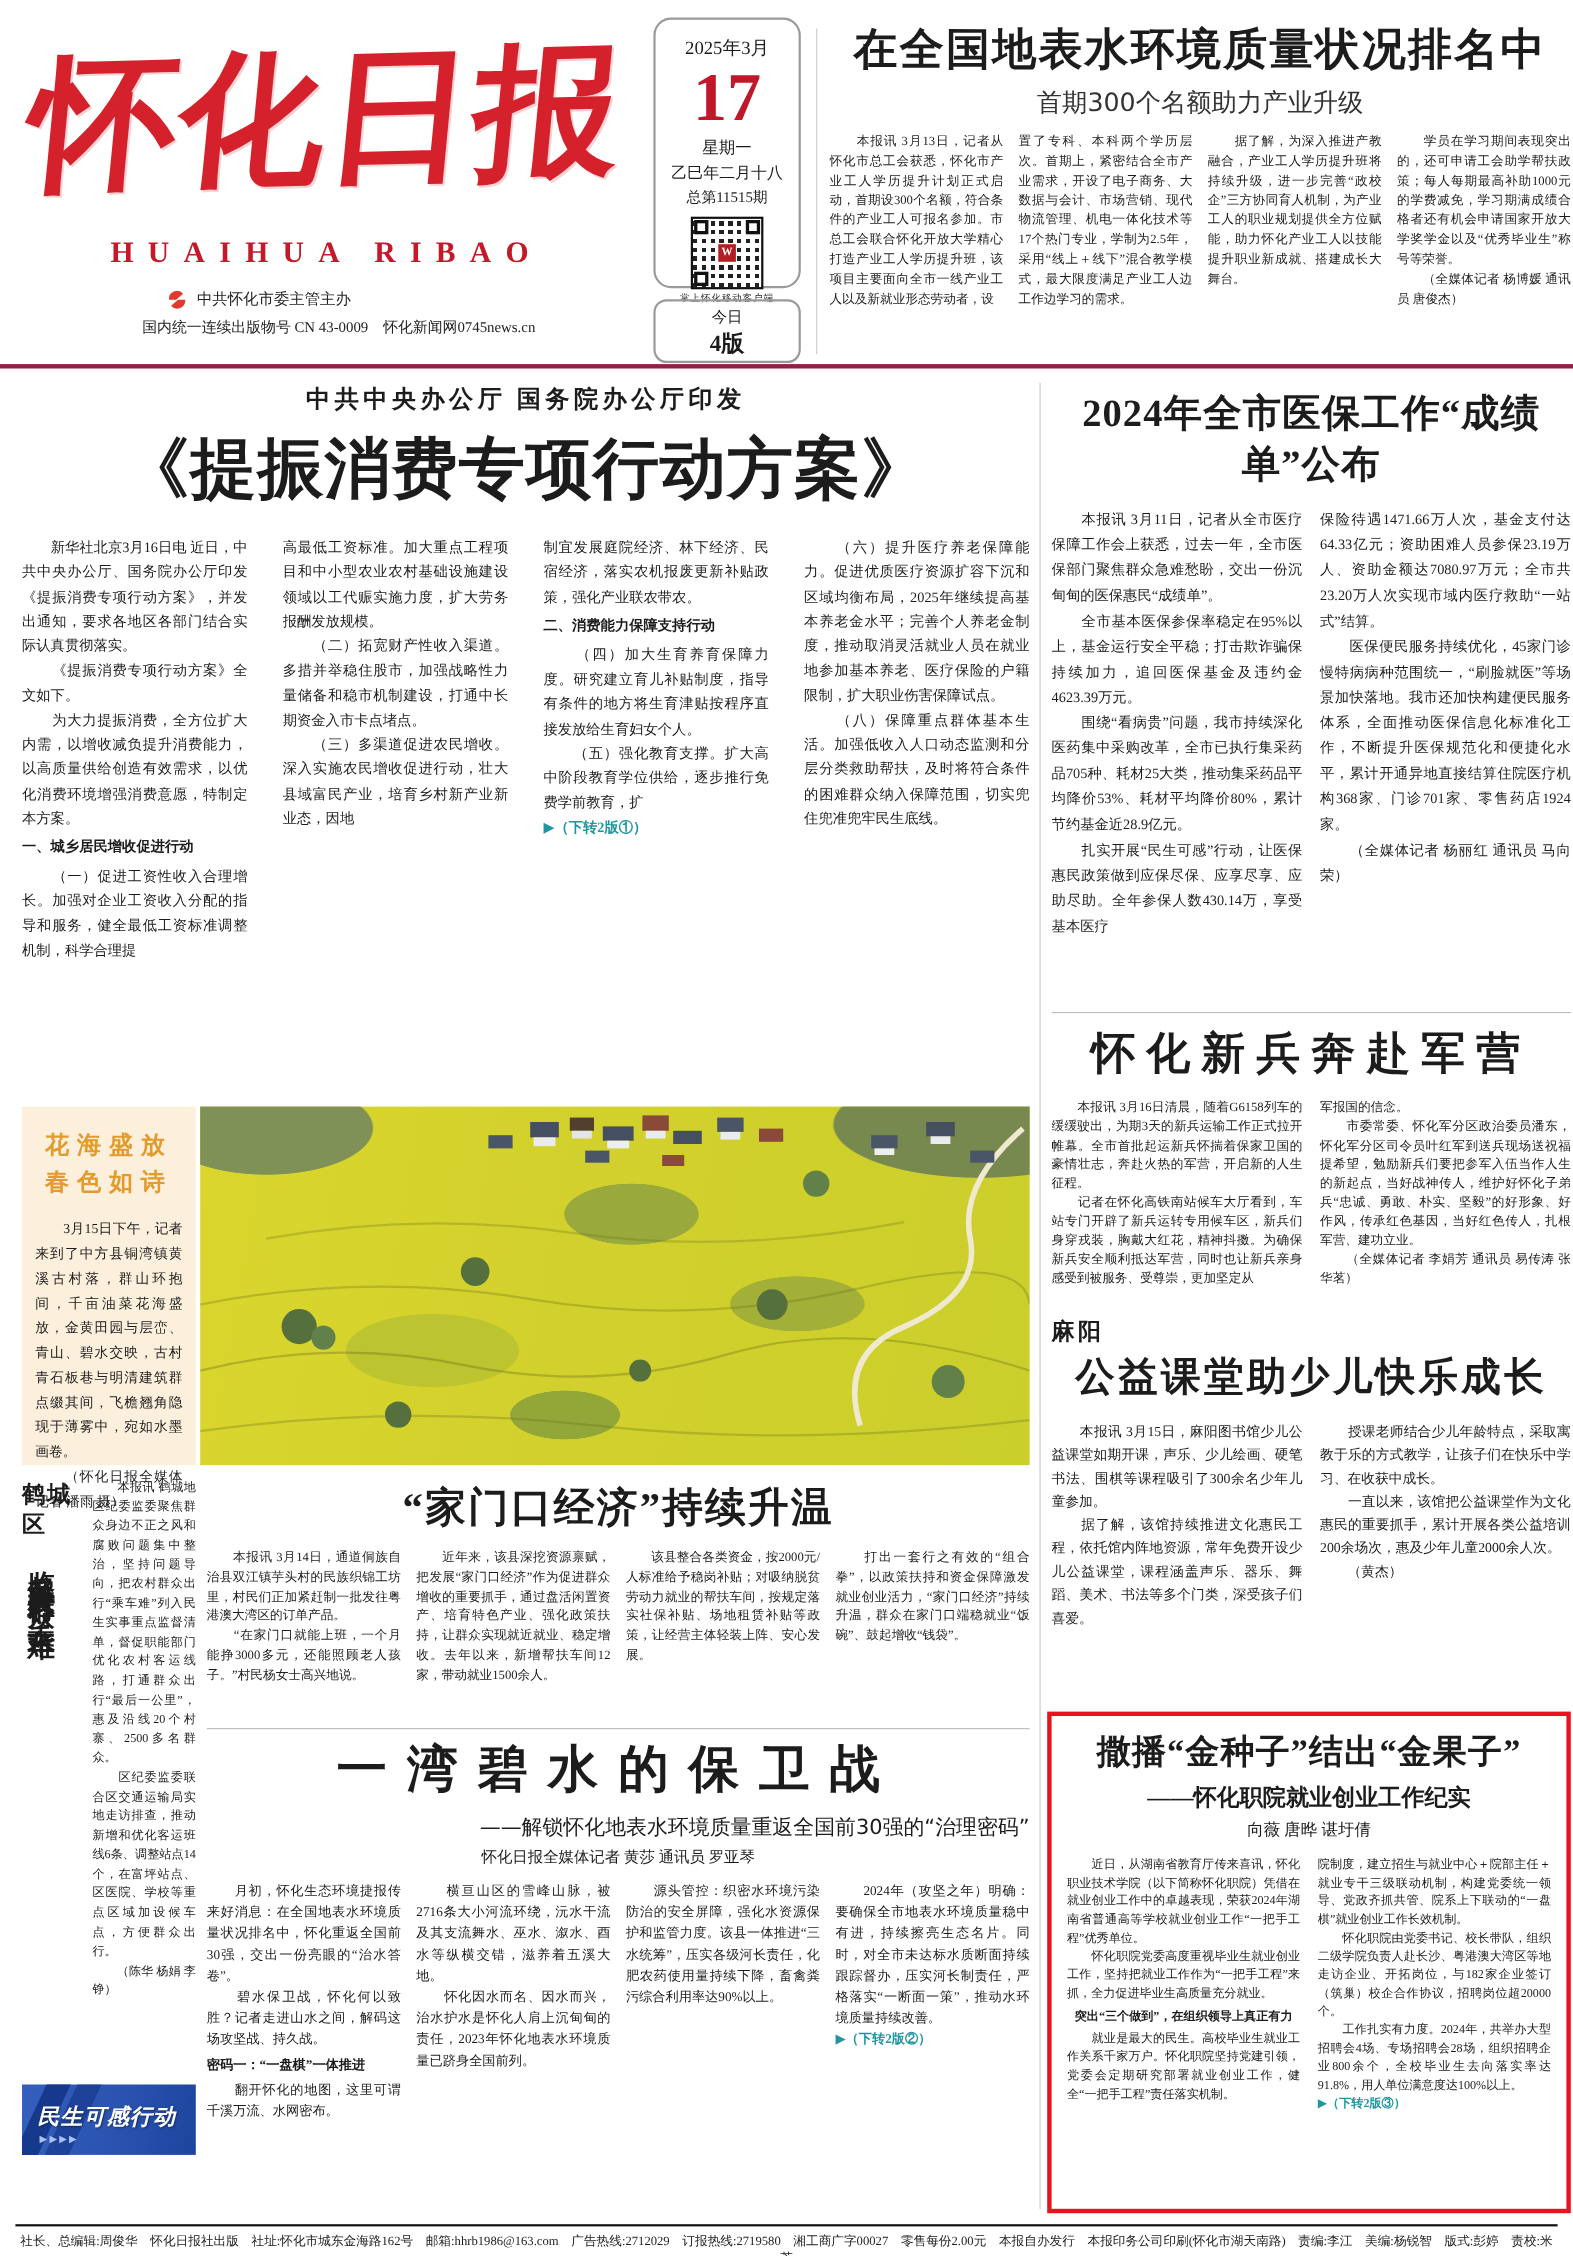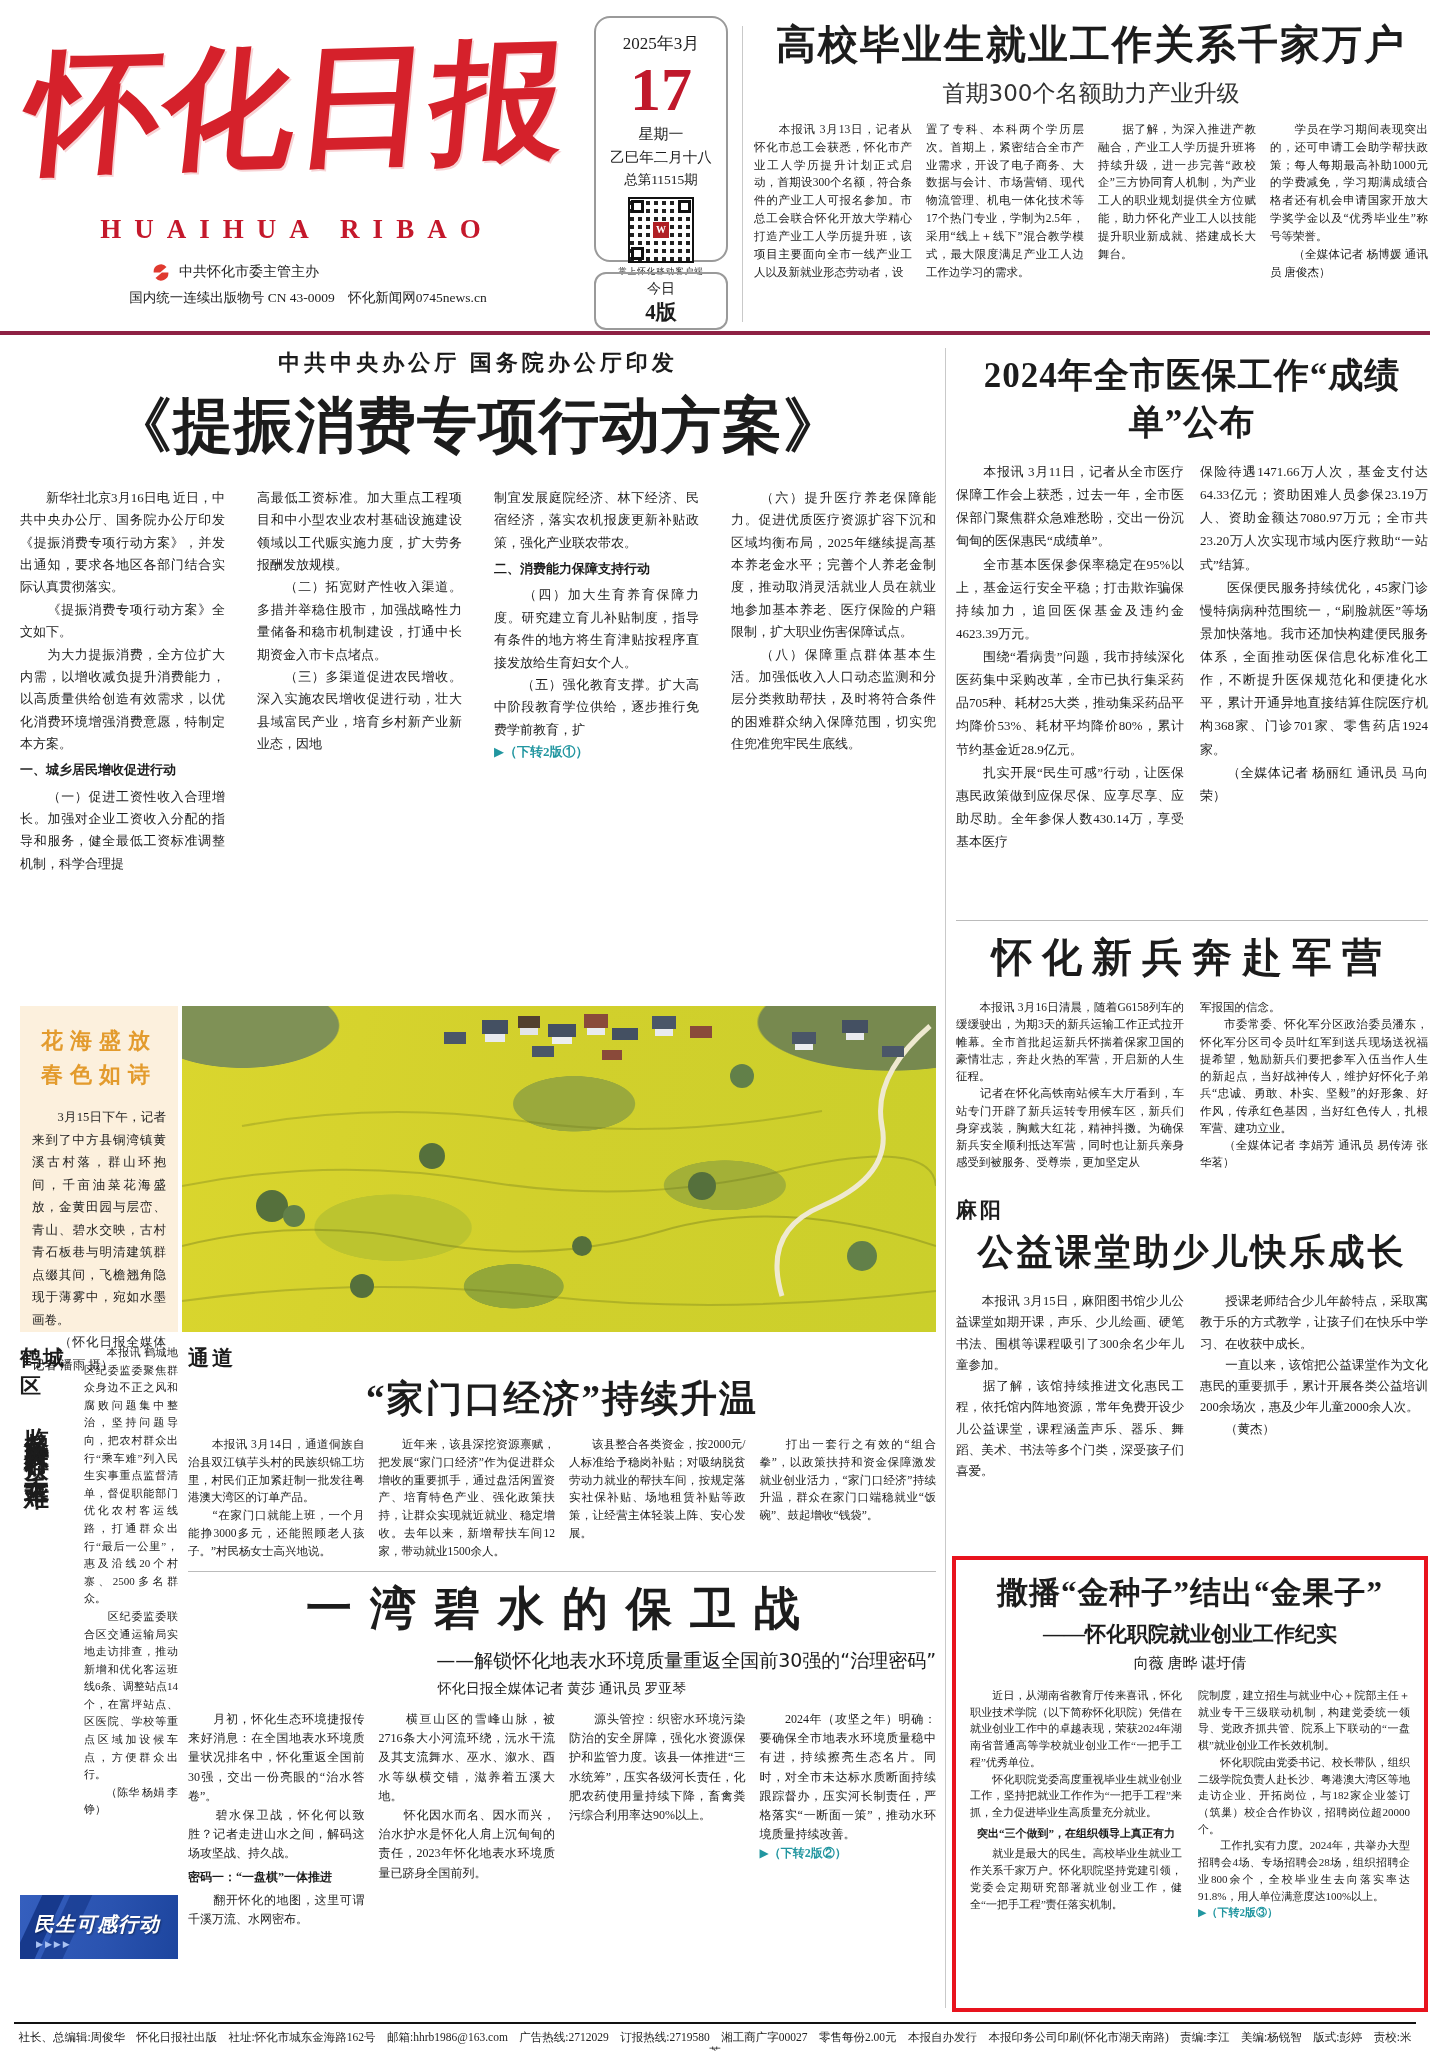--- a/index.html
+++ b/index.html
@@ -155,21 +155,21 @@
     <div class="qrcap">掌上怀化移动客户端</div>
   </div>
   <div class="abs todaybox">
     <div class="t1">今日</div>
     <div class="t2">4版</div>
   </div>
 
   <div class="abs vdiv-header"></div>
 
   <div class="abs tr-article">
-    <div class="tr-title">高校毕业生就业工作关系千家万户</div>
+    <div class="tr-title">在全国地表水环境质量状况排名中</div>
     <div class="tr-sub">首期300个名额助力产业升级</div>
     <div class="tr-body">
       <div class="col justify pre">　　本报讯 3月13日，记者从怀化市总工会获悉，怀化市产业工人学历提升计划正式启动，首期设300个名额，符合条件的产业工人可报名参加。市总工会联合怀化开放大学精心打造产业工人学历提升班，该项目主要面向全市一线产业工人以及新就业形态劳动者，设</div>
       <div class="col justify pre">置了专科、本科两个学历层次。首期上，紧密结合全市产业需求，开设了电子商务、大数据与会计、市场营销、现代物流管理、机电一体化技术等17个热门专业，学制为2.5年，采用“线上＋线下”混合教学模式，最大限度满足产业工人边工作边学习的需求。</div>
       <div class="col justify pre">　　据了解，为深入推进产教融合，产业工人学历提升班将持续升级，进一步完善“政校企”三方协同育人机制，为产业工人的职业规划提供全方位赋能，助力怀化产业工人以技能提升职业新成就、搭建成长大舞台。</div>
       <div class="col justify pre">　　学员在学习期间表现突出的，还可申请工会助学帮扶政策；每人每期最高补助1000元的学费减免，学习期满成绩合格者还有机会申请国家开放大学奖学金以及“优秀毕业生”称号等荣誉。
 　　（全媒体记者 杨博媛 通讯员 唐俊杰）</div>
     </div>
   </div>
 
@@ -267,21 +267,20 @@
   </div>
 
   <div class="abs banner">
     <span class="chev c1"></span>
     <span class="chev c2"></span>
     <div class="banner-text">民生可感行动</div>
     <div class="banner-arrows">▶▶▶▶</div>
   </div>
 
   <div class="abs tongdao">
-    <div class="td-kicker">通道</div>
     <div class="td-title">“家门口经济”持续升温</div>
     <div class="td-body">
       <div class="col justify pre">　　本报讯 3月14日，通道侗族自治县双江镇芋头村的民族织锦工坊里，村民们正加紧赶制一批发往粤港澳大湾区的订单产品。
 　　“在家门口就能上班，一个月能挣3000多元，还能照顾老人孩子。”村民杨女士高兴地说。</div>
       <div class="col justify pre">　　近年来，该县深挖资源禀赋，把发展“家门口经济”作为促进群众增收的重要抓手，通过盘活闲置资产、培育特色产业、强化政策扶持，让群众实现就近就业、稳定增收。去年以来，新增帮扶车间12家，带动就业1500余人。</div>
       <div class="col justify pre">　　该县整合各类资金，按2000元/人标准给予稳岗补贴；对吸纳脱贫劳动力就业的帮扶车间，按规定落实社保补贴、场地租赁补贴等政策，让经营主体轻装上阵、安心发展。</div>
       <div class="col justify pre">　　打出一套行之有效的“组合拳”，以政策扶持和资金保障激发就业创业活力，“家门口经济”持续升温，群众在家门口端稳就业“饭碗”、鼓起增收“钱袋”。</div>
     </div>
   </div>
 

